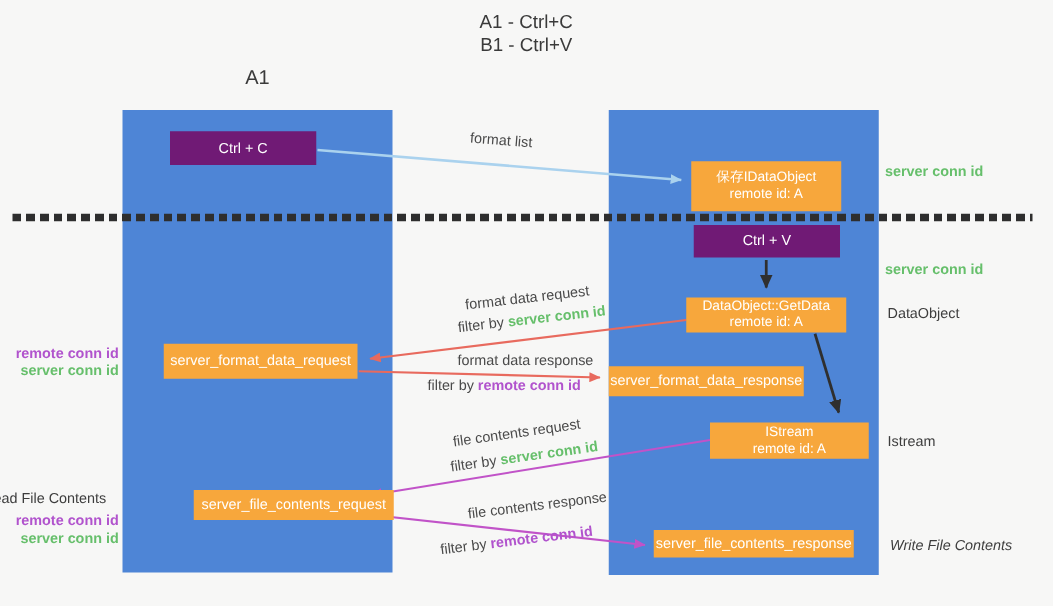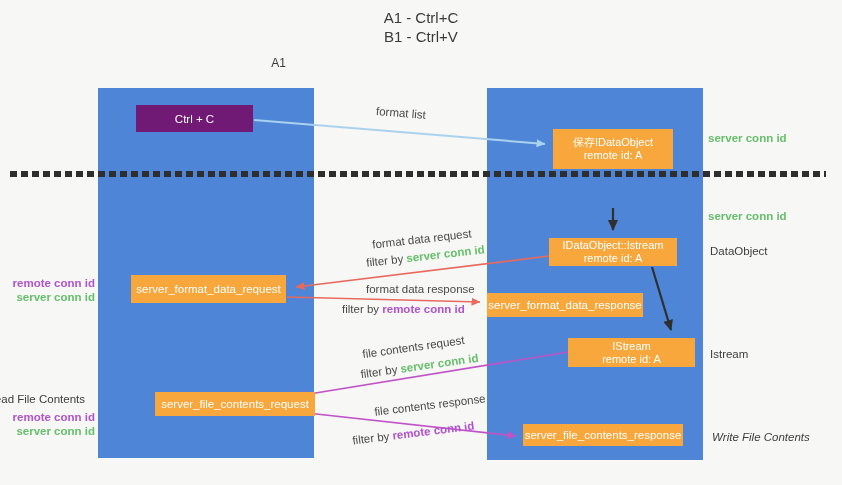--- a/index.html
+++ b/index.html
@@ -2,22 +2,22 @@
 <html><head>
 <meta charset="utf-8">
 <style>
   html,body{margin:0;padding:0;}
   body{font-family:"Liberation Sans", sans-serif; background:#f7f7f6;}
   .canvas{position:relative;width:842px;height:485px;background:#f7f7f6;overflow:hidden;}
 
   .title{position:absolute;left:0;top:8px;width:842px;text-align:center;
          font-size:15px;line-height:19px;color:#3a3a3a;}
 
-  .col-header{position:absolute;top:56px;width:160px;text-align:right;
-              font-size:12px;line-height:14px;color:#3a3a3a;}
+  .col-header{position:absolute;top:56px;width:160px;text-align:center;
+              font-size:16px;line-height:14px;color:#3a3a3a;}
   .col-header.left{left:126px;}
   .col-header.right{left:515px;}
 
   .lifeline{position:absolute;top:88px;background:#4e85d6;}
   .lifeline.left{left:98px;width:216px;height:370px;}
   .lifeline.right{left:487px;width:216px;height:372px;}
 
   .dotted{position:absolute;left:10px;top:171px;width:816px;height:6px;
           background:repeating-linear-gradient(90deg,#2e2e2e 0 7px,transparent 7px 11px);}
 
@@ -93,22 +93,25 @@
     <path d="M289,411 L516,436" stroke="#c153c8" stroke-width="1.7" fill="none" marker-end="url(#m-mag)"></path>
   </svg>
 
   <div id="ctrl-c" class="node green">
     <span>Ctrl + C</span>
   </div>
   <div id="save-dataobject" class="node orange">
     <div>保存IDataObject</div>
     <div>remote id: A</div>
   </div>
+  <div id="ctrl-v" class="node green">
+    <span>Ctrl + V</span>
+  </div>
   <div id="getdata" class="node orange">
-    <div>IDataObject::Istream</div>
+    <div>DataObject::GetData</div>
     <div>remote id: A</div>
   </div>
   <div id="istream" class="node orange">
     <div>IStream</div>
     <div>remote id: A</div>
   </div>
   <div id="fmt-req" class="node orange single">
     <span>server_format_data_request</span>
   </div>
   <div id="fmt-resp" class="node orange single">

